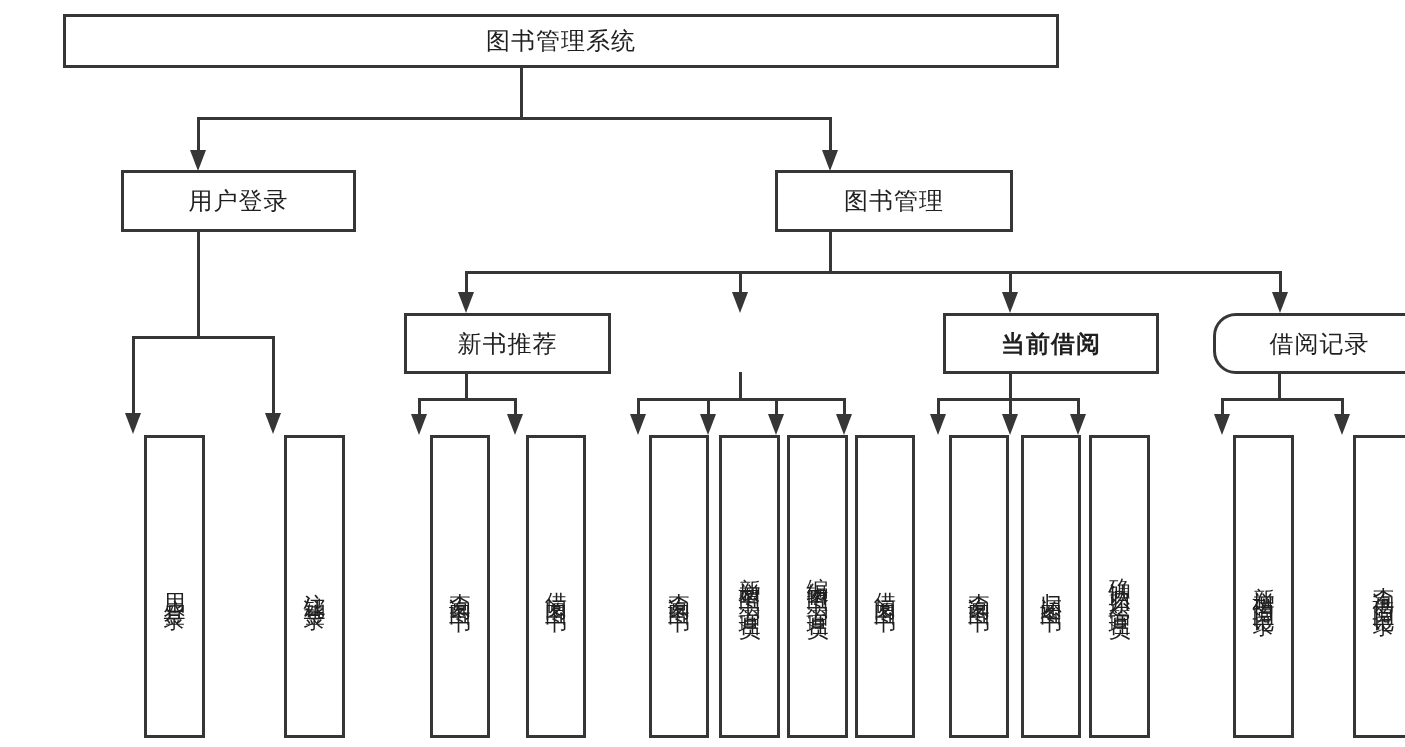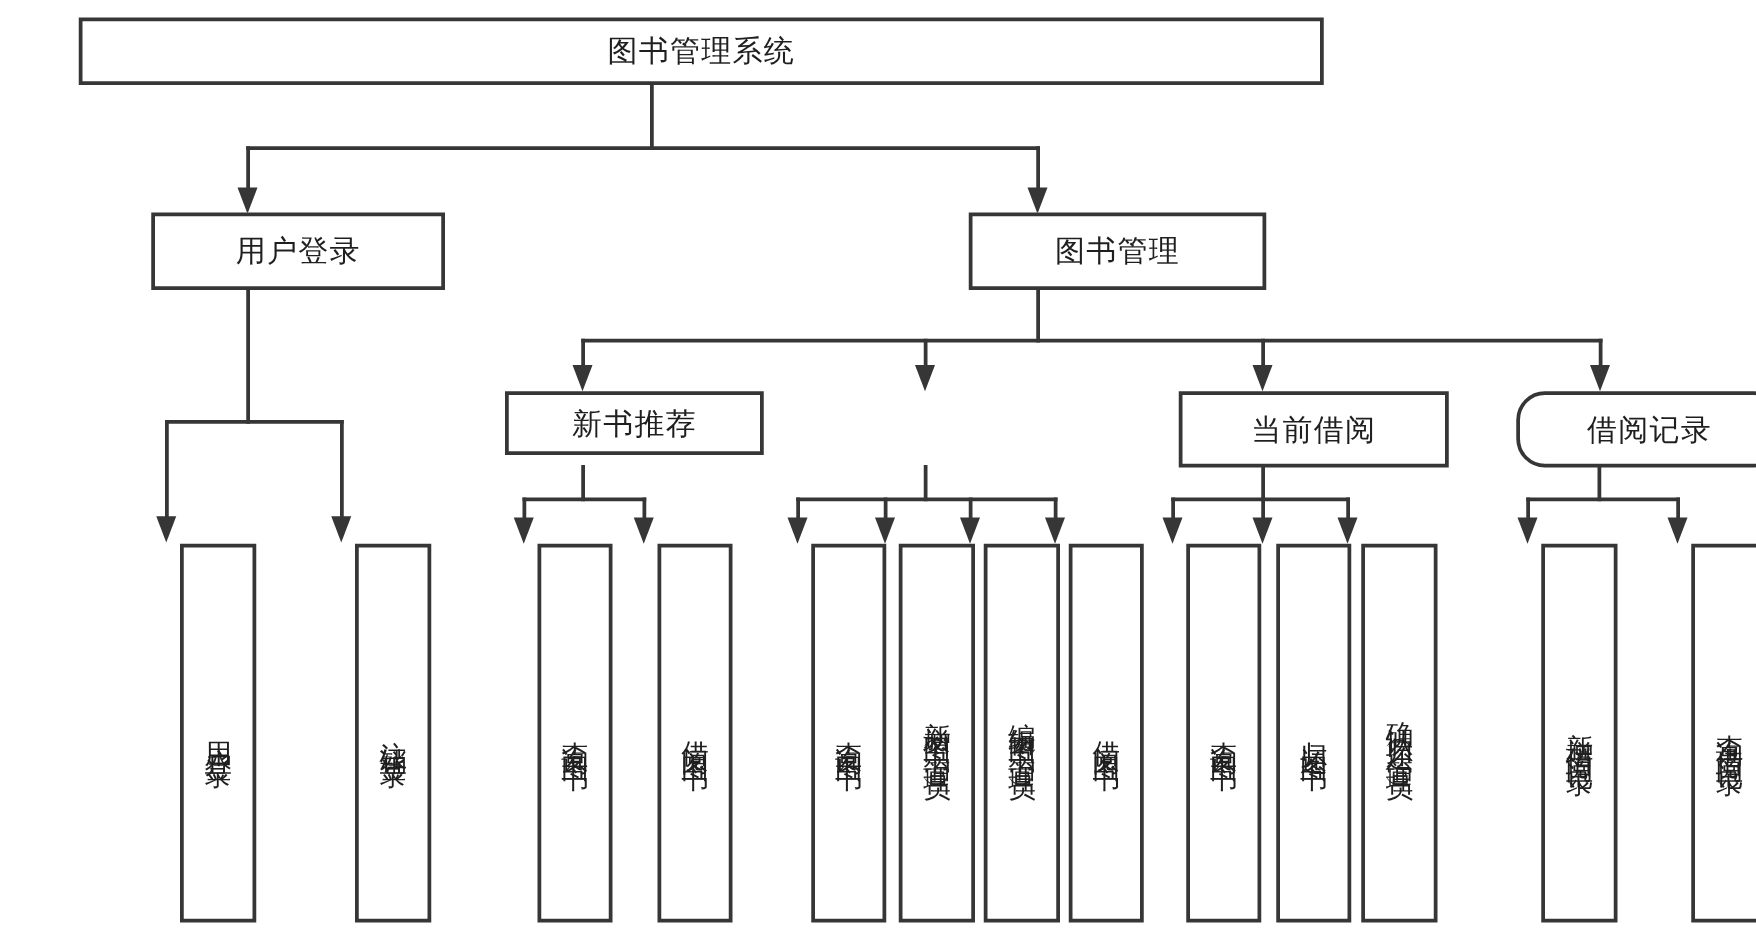--- a/index.html
+++ b/index.html
@@ -99,24 +99,24 @@
   <div class="hline" style="left:465px;top:271px;width:817px;"></div>
   <div class="vline" style="left:465px;top:271px;height:24px;"></div>
   <div class="arrow" style="left:458px;top:292px;"></div>
   <div class="vline" style="left:739px;top:271px;height:24px;"></div>
   <div class="arrow" style="left:732px;top:292px;"></div>
   <div class="vline" style="left:1009px;top:271px;height:24px;"></div>
   <div class="arrow" style="left:1002px;top:292px;"></div>
   <div class="vline" style="left:1279px;top:271px;height:24px;"></div>
   <div class="arrow" style="left:1272px;top:292px;"></div>
 
-  <div class="box" style="left:363px;top:313px;width:207px;height:51px;">
+  <div class="box" style="left:363px;top:313px;width:207px;height:61px;">
     <span>新书推荐</span>
   </div>
-  <div class="box" style="left:902px;top:313px;width:216px;height:61px;">
+  <div class="box" style="left:902px;top:313px;width:216px;height:61px;font-weight:bold;">
     <span>当前借阅</span>
   </div>
   <div class="box" style="left:1172px;top:313px;width:213px;height:61px;border-radius:23px;">
     <span>借阅记录</span>
   </div>
 
   <div class="vline" style="left:465px;top:372px;height:29px;"></div>
   <div class="hline" style="left:418px;top:398px;width:99px;"></div>
   <div class="vline" style="left:418px;top:398px;height:18px;"></div>
   <div class="arrow" style="left:411px;top:414px;"></div>

